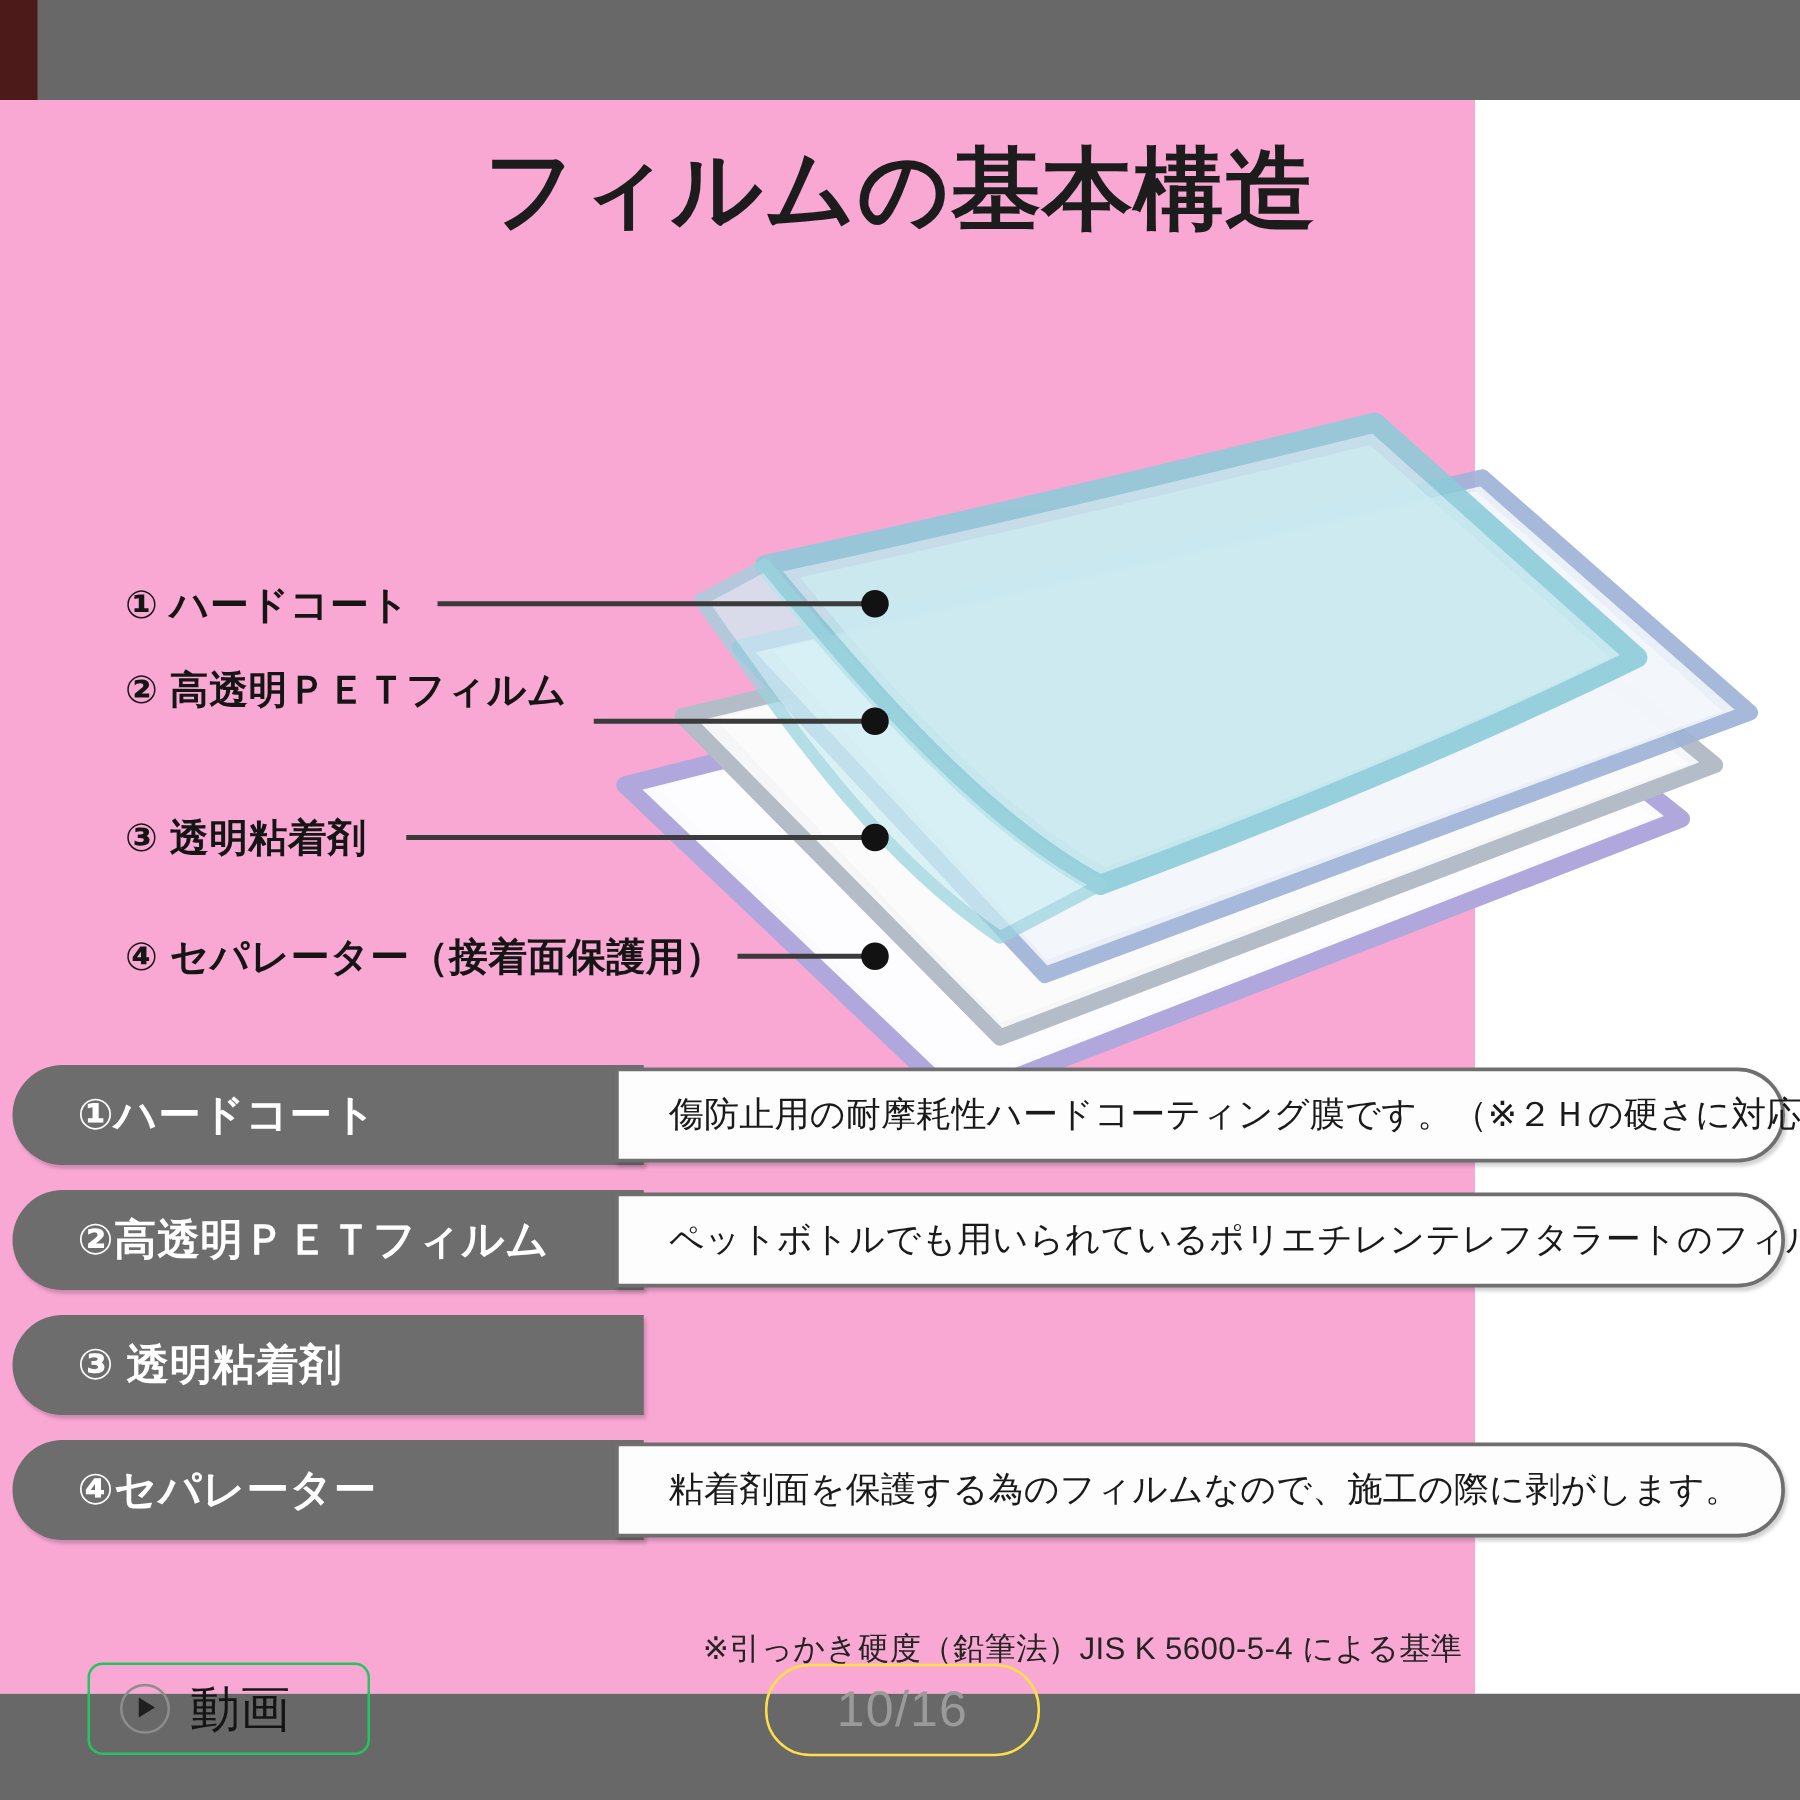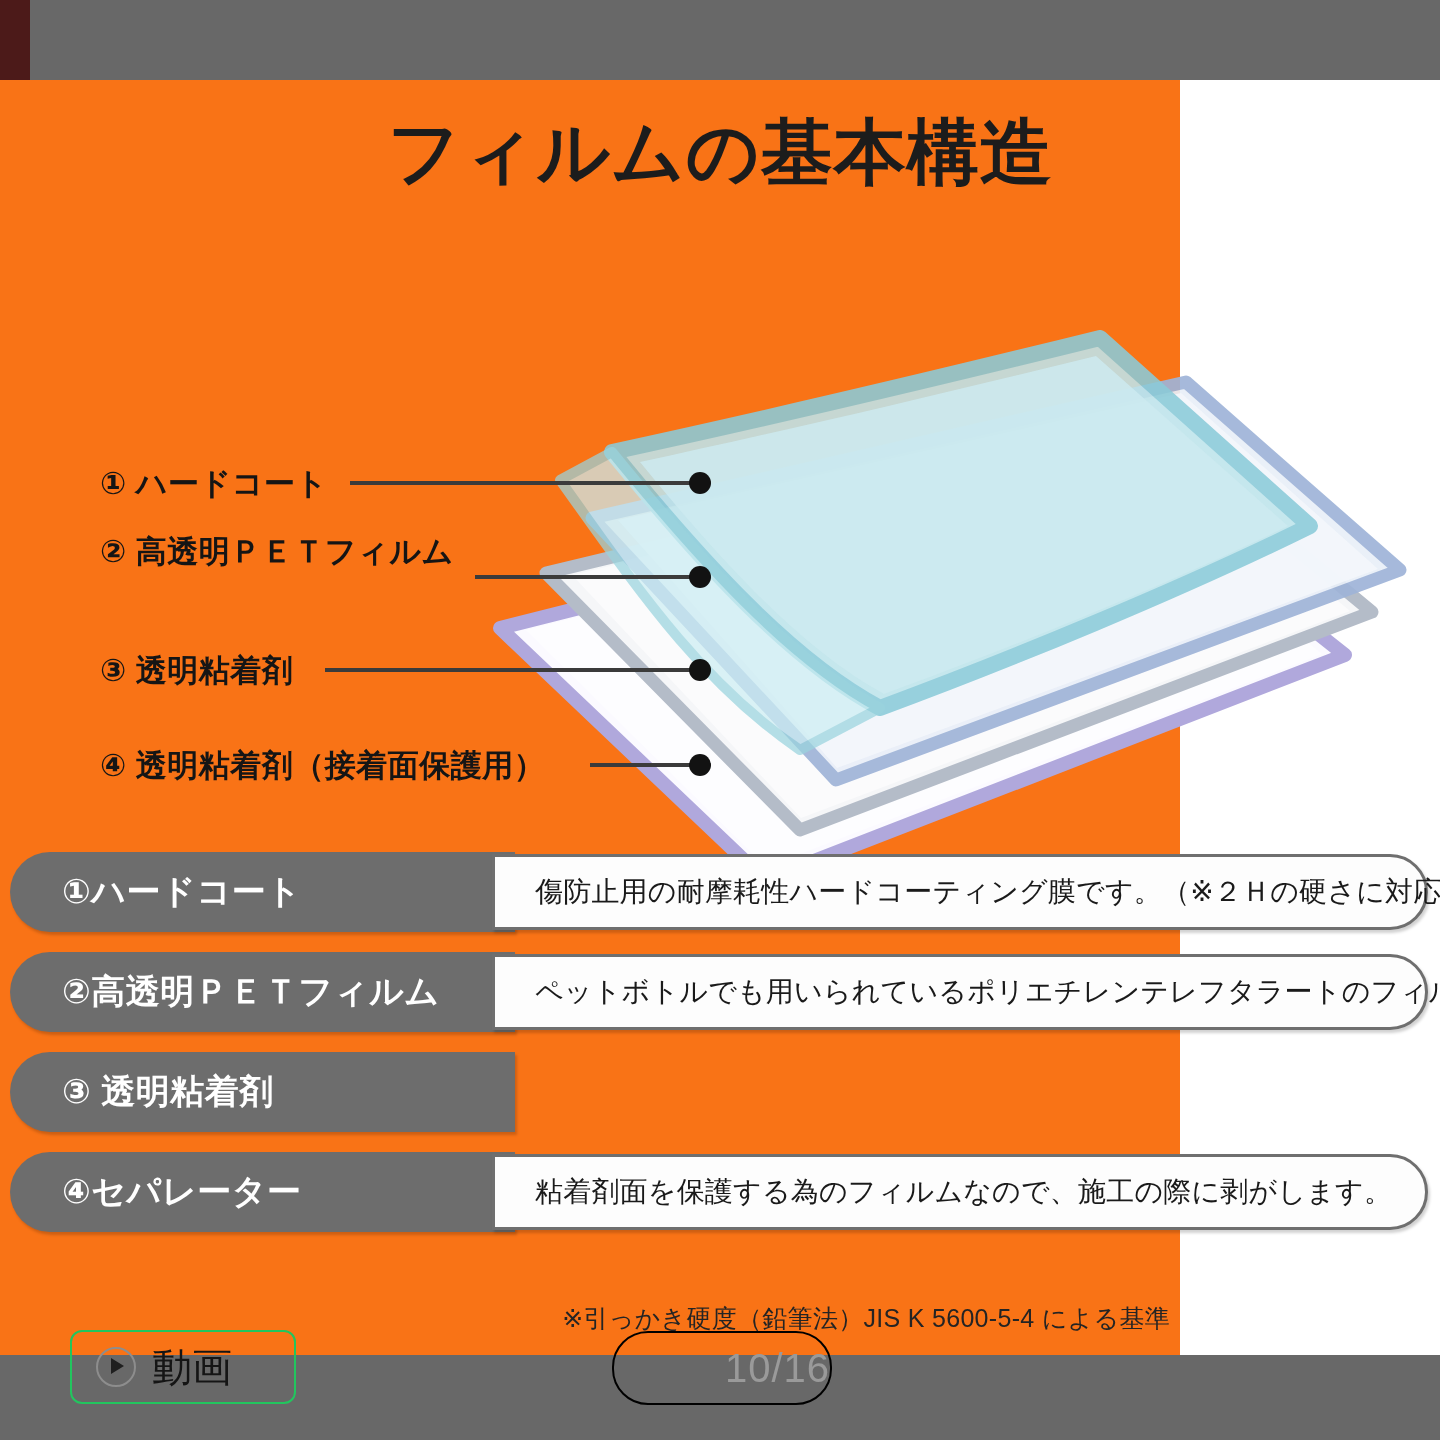--- a/index.html
+++ b/index.html
@@ -30,21 +30,21 @@
     height: 80px;
     background: #4c1a19;
   }
 
   
   #slide {
     position: absolute;
     top: 80px; left: 0;
     width: 1180px;
     height: 1275px;
-    background: #f97316;
+    background: #f9a8d4;
   }
 
   #slide-title {
     position: absolute;
     top: 36px;
     left: 0;
     width: 1440px;
     text-align: center;
     font-size: 72px;
     font-weight: 700;
@@ -189,25 +189,25 @@
     color: #151515;
     font-weight: 400;
     white-space: nowrap;
   }
   #page-indicator {
     position: absolute;
     left: 612px;
     top: -24px;
     width: 216px;
     height: 70px;
-    border: 2px solid #000000;
+    border: 2px solid #fde047;
     border-radius: 36px;
     display: flex;
     align-items: center;
-    justify-content: flex-end;
+    justify-content: center;
   }
   #page-indicator-label {
     font-size: 40px;
     color: #9a9a9a;
     letter-spacing: 1px;
   }
 </style>
 </head>
 <body>
 
@@ -266,21 +266,21 @@
         <circle cx="700" cy="347" r="11"></circle>
         <circle cx="700" cy="440" r="11"></circle>
         <circle cx="700" cy="535" r="11"></circle>
       </g>
     </svg>
   </div>
 
   <div class="callout" id="callout-1">① ハードコート</div>
   <div class="callout" id="callout-2">② 高透明ＰＥＴフィルム</div>
   <div class="callout" id="callout-3">③ 透明粘着剤</div>
-  <div class="callout" id="callout-4">④ 透明粘着剤（接着面保護用）</div>
+  <div class="callout" id="callout-4">④ セパレーター（接着面保護用）</div>
 
   <div id="legend-table">
 
     <div class="legend-row">
       <div class="legend-term">
         <span class="legend-term-label">①ハードコート</span>
       </div>
       <div class="legend-desc">
         <span class="legend-desc-text">傷防止用の耐摩耗性ハードコーティング膜です。（※２Ｈの硬さに対応）</span>
       </div>

